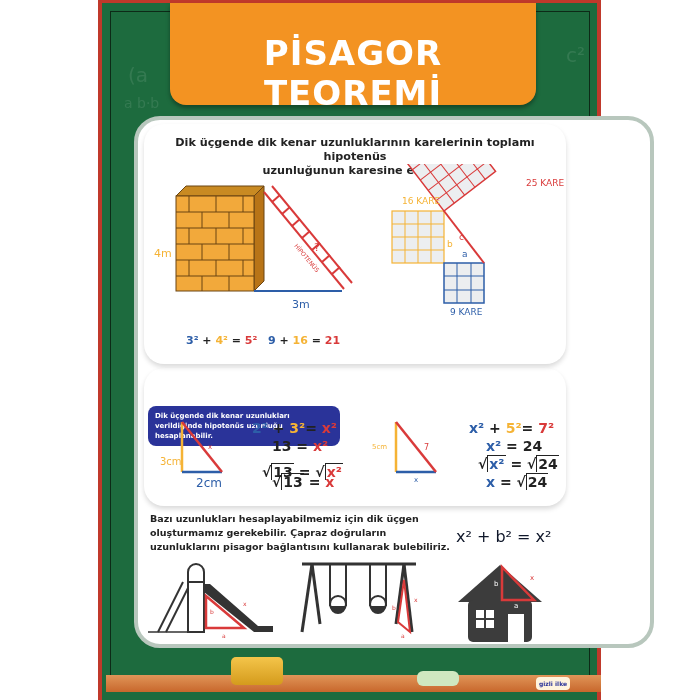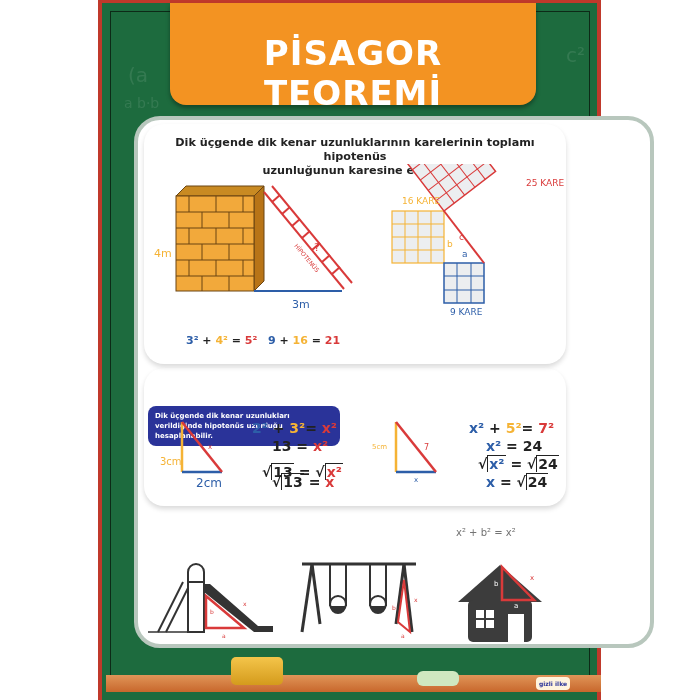--- a/index.html
+++ b/index.html
@@ -16,21 +16,21 @@
   .sec2{position:absolute;left:6px;top:248px;width:422px;height:138px;border-radius:20px;box-shadow:0 3px 5px rgba(0,0,0,0.15);}
   .abs{position:absolute;}
   .lbl{position:absolute;font-size:11px;font-family:"DejaVu Sans",sans-serif;}
   .eq{position:absolute;font-size:11px;font-weight:bold;white-space:nowrap;}
   .pill{position:absolute;left:276px;top:205px;width:112px;height:24px;border:1.5px solid #ccc;border-radius:12px;text-align:center;line-height:24px;font-size:12px;font-weight:bold;}
   .note{position:absolute;background:#2a3399;color:#fff;font-size:7px;font-weight:bold;border-radius:8px;padding:5px 7px;line-height:10px;}
   .math{position:absolute;font-size:14px;font-weight:bold;color:#222;line-height:16px;white-space:nowrap;}
   .b{color:#2d5ea8;} .y{color:#f5b335;} .r{color:#d93a3a;} .k{color:#222;}
   .sq{border-top:1.5px solid #222;border-left:1.2px solid #222;padding:0 1px;}
   .bottom-text{position:absolute;left:12px;top:392px;width:300px;font-size:9.5px;font-weight:bold;color:#222;line-height:14px;}
-  .bottom-eq{position:absolute;left:318px;top:407px;font-size:10px;color:#737373;}
+  .bottom-eq{position:absolute;left:318px;top:407px;font-size:16px;color:#0f172a;}
   .ledge{position:absolute;left:4px;top:672px;width:495px;height:17px;background:linear-gradient(#e09558,#c8672c);}
   .sponge{position:absolute;left:129px;top:654px;width:52px;height:28px;background:linear-gradient(#f4c54a,#d49b1c);border-radius:5px;}
   .chalkpiece{position:absolute;left:315px;top:668px;width:42px;height:15px;background:#cfe8c0;border-radius:6px;}
   .logo{position:absolute;left:434px;top:674px;width:34px;height:13px;background:#fff4dd;border-radius:4px;font-size:6px;font-weight:bold;color:#2a3399;text-align:center;line-height:13px;}
 </style>
 </head>
 <body>
 
 <div class="poster">
   <div class="board">
@@ -185,20 +185,21 @@
           <span class="b">x²</span><span> = </span><span>24</span>
         </div>
         <div class="math" style="left:334px;top:88px;">
           √<span class="sq b">x²</span><span> = </span>√<span class="sq">24</span>
         </div>
         <div class="math" style="left:342px;top:106px;">
           <span class="b">x</span><span> = </span>√<span class="sq">24</span>
         </div>
       </div>
 
+      <div class="bottom-text">Bazı uzunlukları hesaplayabilmemiz için dik üçgen oluşturmamız gerekebilir. Çapraz doğruların uzunluklarını pisagor bağlantısını kullanarak bulebiliriz.</div>
       <div class="bottom-eq">x² + b² = x²</div>
 
       <svg class="abs" style="left:10px;top:440px;" width="130" height="80">
         <path d="M40,12 a8,8 0 0 1 16,0 v10 h-16z" fill="none" stroke="#333" stroke-width="2"></path>
         <line x1="0" y1="72" x2="40" y2="72" stroke="#333" stroke-width="1.5"></line>
         <rect x="40" y="22" width="16" height="50" fill="none" stroke="#333" stroke-width="2"></rect>
         <line x1="10" y1="72" x2="35" y2="22" stroke="#333" stroke-width="2"></line>
         <line x1="18" y1="72" x2="40" y2="28" stroke="#333" stroke-width="2"></line>
         <polygon points="56,24 62,24 110,66 125,66 125,72 106,72 56,32" fill="#333"></polygon>
         <polygon points="58,36 58,68 96,68" fill="none" stroke="#d93a3a" stroke-width="2.5"></polygon>

